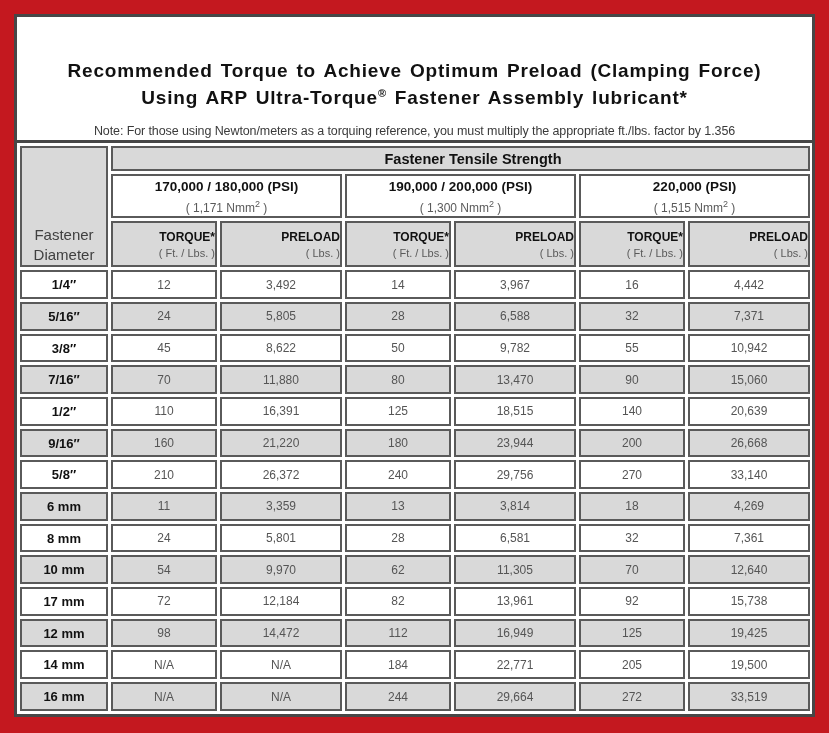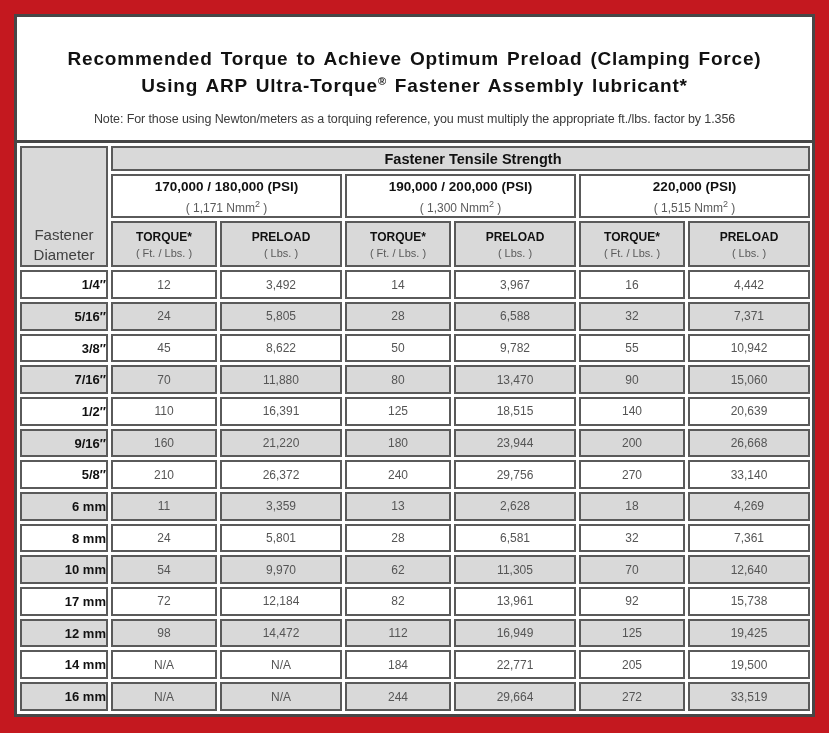--- a/index.html
+++ b/index.html
@@ -17,21 +17,21 @@
     border: 3px solid #474747;
     display: flex;
     flex-direction: column;
   }
   
   .title-section {
     height: 126px;
     flex: 0 0 auto;
     border-bottom: 3px solid #474747;
     text-align: center;
-    padding-top: 28px;
+    padding-top: 40px;
     background: #ffffff;
   }
   .title-line {
     font-size: 19px;
     font-weight: bold;
     color: #111111;
     letter-spacing: 0.8px;
     word-spacing: 2px;
     line-height: 27px;
   }
@@ -74,24 +74,24 @@
     background: #D9D9D9;
     font-size: 14.5px;
     font-weight: bold;
     color: #111;
     padding-left: 25px;
   }
   th.psi-cell { background: #ffffff; }
   .psi-main { font-size: 13.5px; font-weight: bold; color: #111; line-height: 1.6; }
   .psi-sub  { font-size: 12px; font-weight: normal; color: #5a5a5a; line-height: 1.4; }
   .psi-sub sup { font-size: 9px; }
-  th.colhead-cell { background: #D9D9D9; }
+  th.colhead-cell { background: #D9D9D9; text-align: right; }
   .colhead-main { font-size: 12px; font-weight: bold; color: #111; line-height: 1.5; }
   .colhead-sub  { font-size: 11px; font-weight: normal; color: #5a5a5a; line-height: 1.4; }
-  tbody th.dia-cell { font-size: 13px; font-weight: bold; color: #111; text-align: right; }
+  tbody th.dia-cell { font-size: 13px; font-weight: bold; color: #111; }
   tbody td.val-cell { font-size: 12px; font-weight: normal; color: #555555; }
   tbody tr:nth-child(odd) th, tbody tr:nth-child(odd) td { background: #ffffff; }
   tbody tr:nth-child(even) th, tbody tr:nth-child(even) td { background: #D9D9D9; }
   tr.row-group  { height: 25px; }
   tr.row-psi    { height: 40px; }
   tr.row-units  { height: 46px; }
   tbody tr      { height: 28px; }
 </style>
 </head>
 <body>
@@ -226,21 +226,21 @@
             <td class="val-cell">240</td>
             <td class="val-cell">29,756</td>
             <td class="val-cell">270</td>
             <td class="val-cell">33,140</td>
           </tr>
           <tr>
             <th class="dia-cell">6 mm</th>
             <td class="val-cell">11</td>
             <td class="val-cell">3,359</td>
             <td class="val-cell">13</td>
-            <td class="val-cell">2,628</td>
+            <td class="val-cell">3,814</td>
             <td class="val-cell">18</td>
             <td class="val-cell">4,269</td>
           </tr>
           <tr>
             <th class="dia-cell">8 mm</th>
             <td class="val-cell">24</td>
             <td class="val-cell">5,801</td>
             <td class="val-cell">28</td>
             <td class="val-cell">6,581</td>
             <td class="val-cell">32</td>

